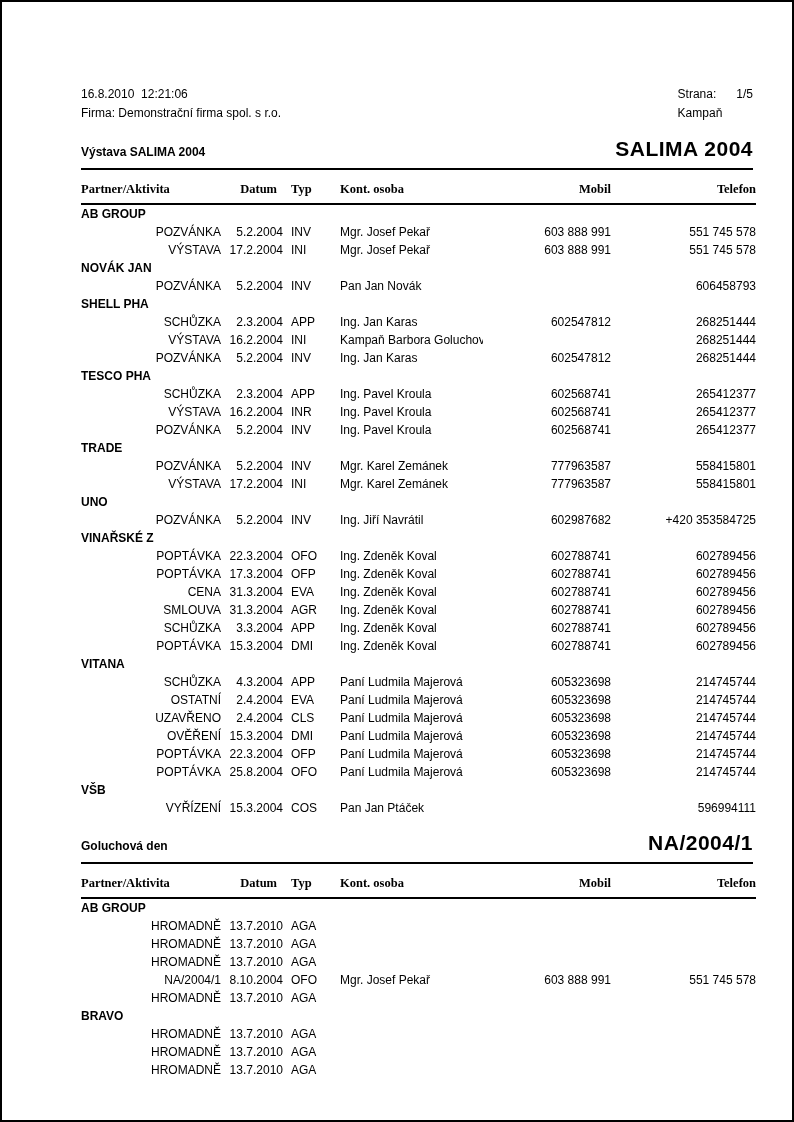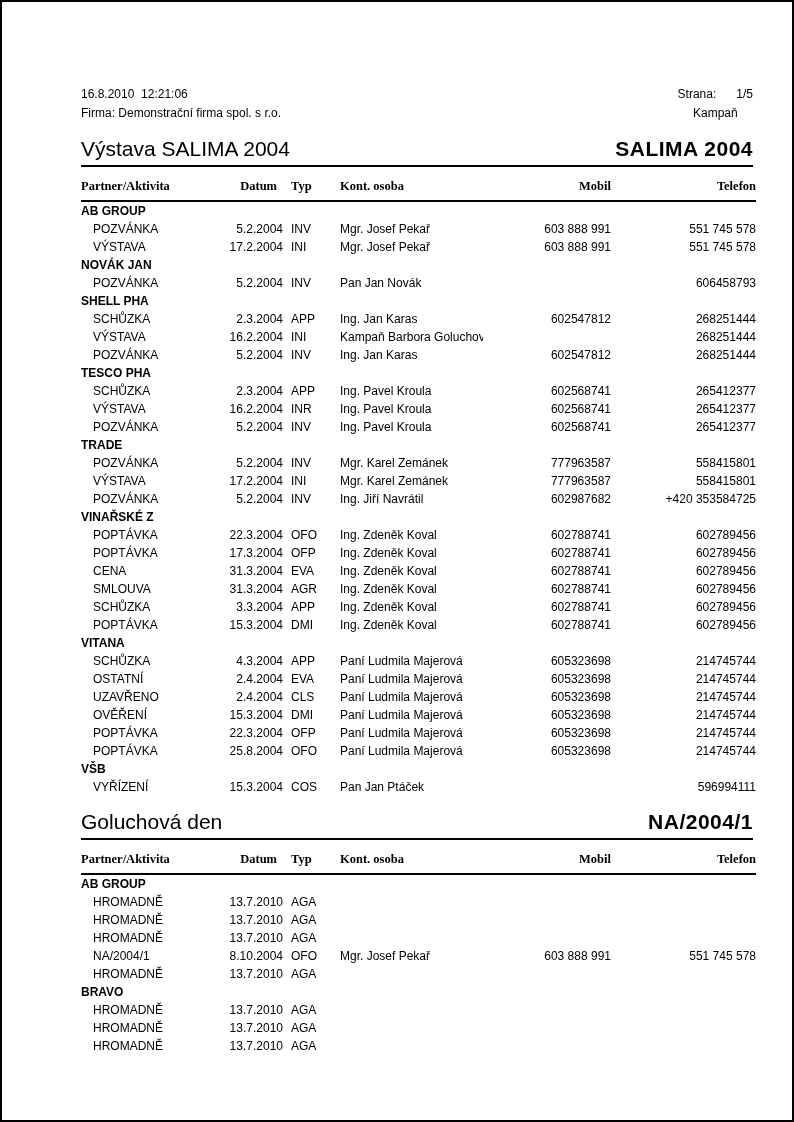--- a/index.html
+++ b/index.html
@@ -5,48 +5,48 @@
   html, body { margin: 0; padding: 0; background: #ffffff; }
   body { font-family: "Liberation Sans", sans-serif; color: #000; }
   .page {
     width: 794px; height: 1122px; box-sizing: border-box;
     border: 2px solid #000; background: #fff; overflow: hidden;
   }
   .content { padding: 40px 39px 0 79px; margin-top: 43px; }
 
   
   .report-header { display: flex; justify-content: space-between; font-size: 12px; line-height: 19px; }
-  .header-right { text-align: center; }
+  .header-right { text-align: left; }
   .datetime { white-space: pre; }
   .page-value { display: inline-block; margin-left: 20px; }
 
   
   .section-head {
     display: flex; justify-content: space-between; align-items: baseline;
     border-bottom: 2px solid #000; margin-top: 14px; padding-bottom: 4px;
   }
-  .section-title { font-size: 21px; line-height: 24px; }
+  .section-title { font-size: 12px; line-height: 24px; font-weight: bold; }
   .section-code { font-size: 21px; line-height: 24px; font-weight: 700; letter-spacing: 0.5px; }
 
   
   table.report-table { width: 100%; border-collapse: collapse; table-layout: fixed; }
   col.c1 { width: 140px; } col.c2 { width: 70px; } col.c3 { width: 49px; }
   col.c4 { width: 143px; } col.c5 { width: 128px; } col.c6 { width: 145px; }
   thead th {
     font-size: 12.5px; font-weight: 700; text-align: left;
     padding: 12px 0 6px 0; border-bottom: 2px solid #000; white-space: nowrap; font-family: Liberation Serif, serif;
   }
   th.th-datum { text-align: right; padding-right: 14px; }
   th.th-mobil, th.th-telefon { text-align: right; }
   tbody td {
     font-size: 12px; line-height: 18px; height: 18px; padding: 0;
     white-space: nowrap; overflow: hidden; vertical-align: middle;
   }
   tr.group-row td { font-weight: 700; }
-  td.cell-aktivita { padding-left: 12px; }
+  td.cell-aktivita { padding-left: 12px; text-align: right; }
   td.cell-datum { text-align: right; padding-right: 8px; }
   td.cell-mobil, td.cell-telefon { text-align: right; }
 </style>
 </head>
 <body>
 
 <div class="page">
   <div class="content">
 
     <div class="report-header">
@@ -180,20 +180,23 @@
             <td class="cell-telefon">558415801</td>
           </tr>
           <tr class="data-row">
             <td class="cell-aktivita">VÝSTAVA</td>
             <td class="cell-datum">17.2.2004</td>
             <td class="cell-typ">INI</td>
             <td class="cell-osoba">Mgr. Karel Zemánek</td>
             <td class="cell-mobil">777963587</td>
             <td class="cell-telefon">558415801</td>
           </tr>
+          <tr class="group-row">
+            <td colspan="6" class="cell-partner">UNO</td>
+          </tr>
           <tr class="data-row">
             <td class="cell-aktivita">POZVÁNKA</td>
             <td class="cell-datum">5.2.2004</td>
             <td class="cell-typ">INV</td>
             <td class="cell-osoba">Ing. Jiří Navrátil</td>
             <td class="cell-mobil">602987682</td>
             <td class="cell-telefon">+420 353584725</td>
           </tr>
           <tr class="group-row">
             <td colspan="6" class="cell-partner">VINAŘSKÉ Z</td>

